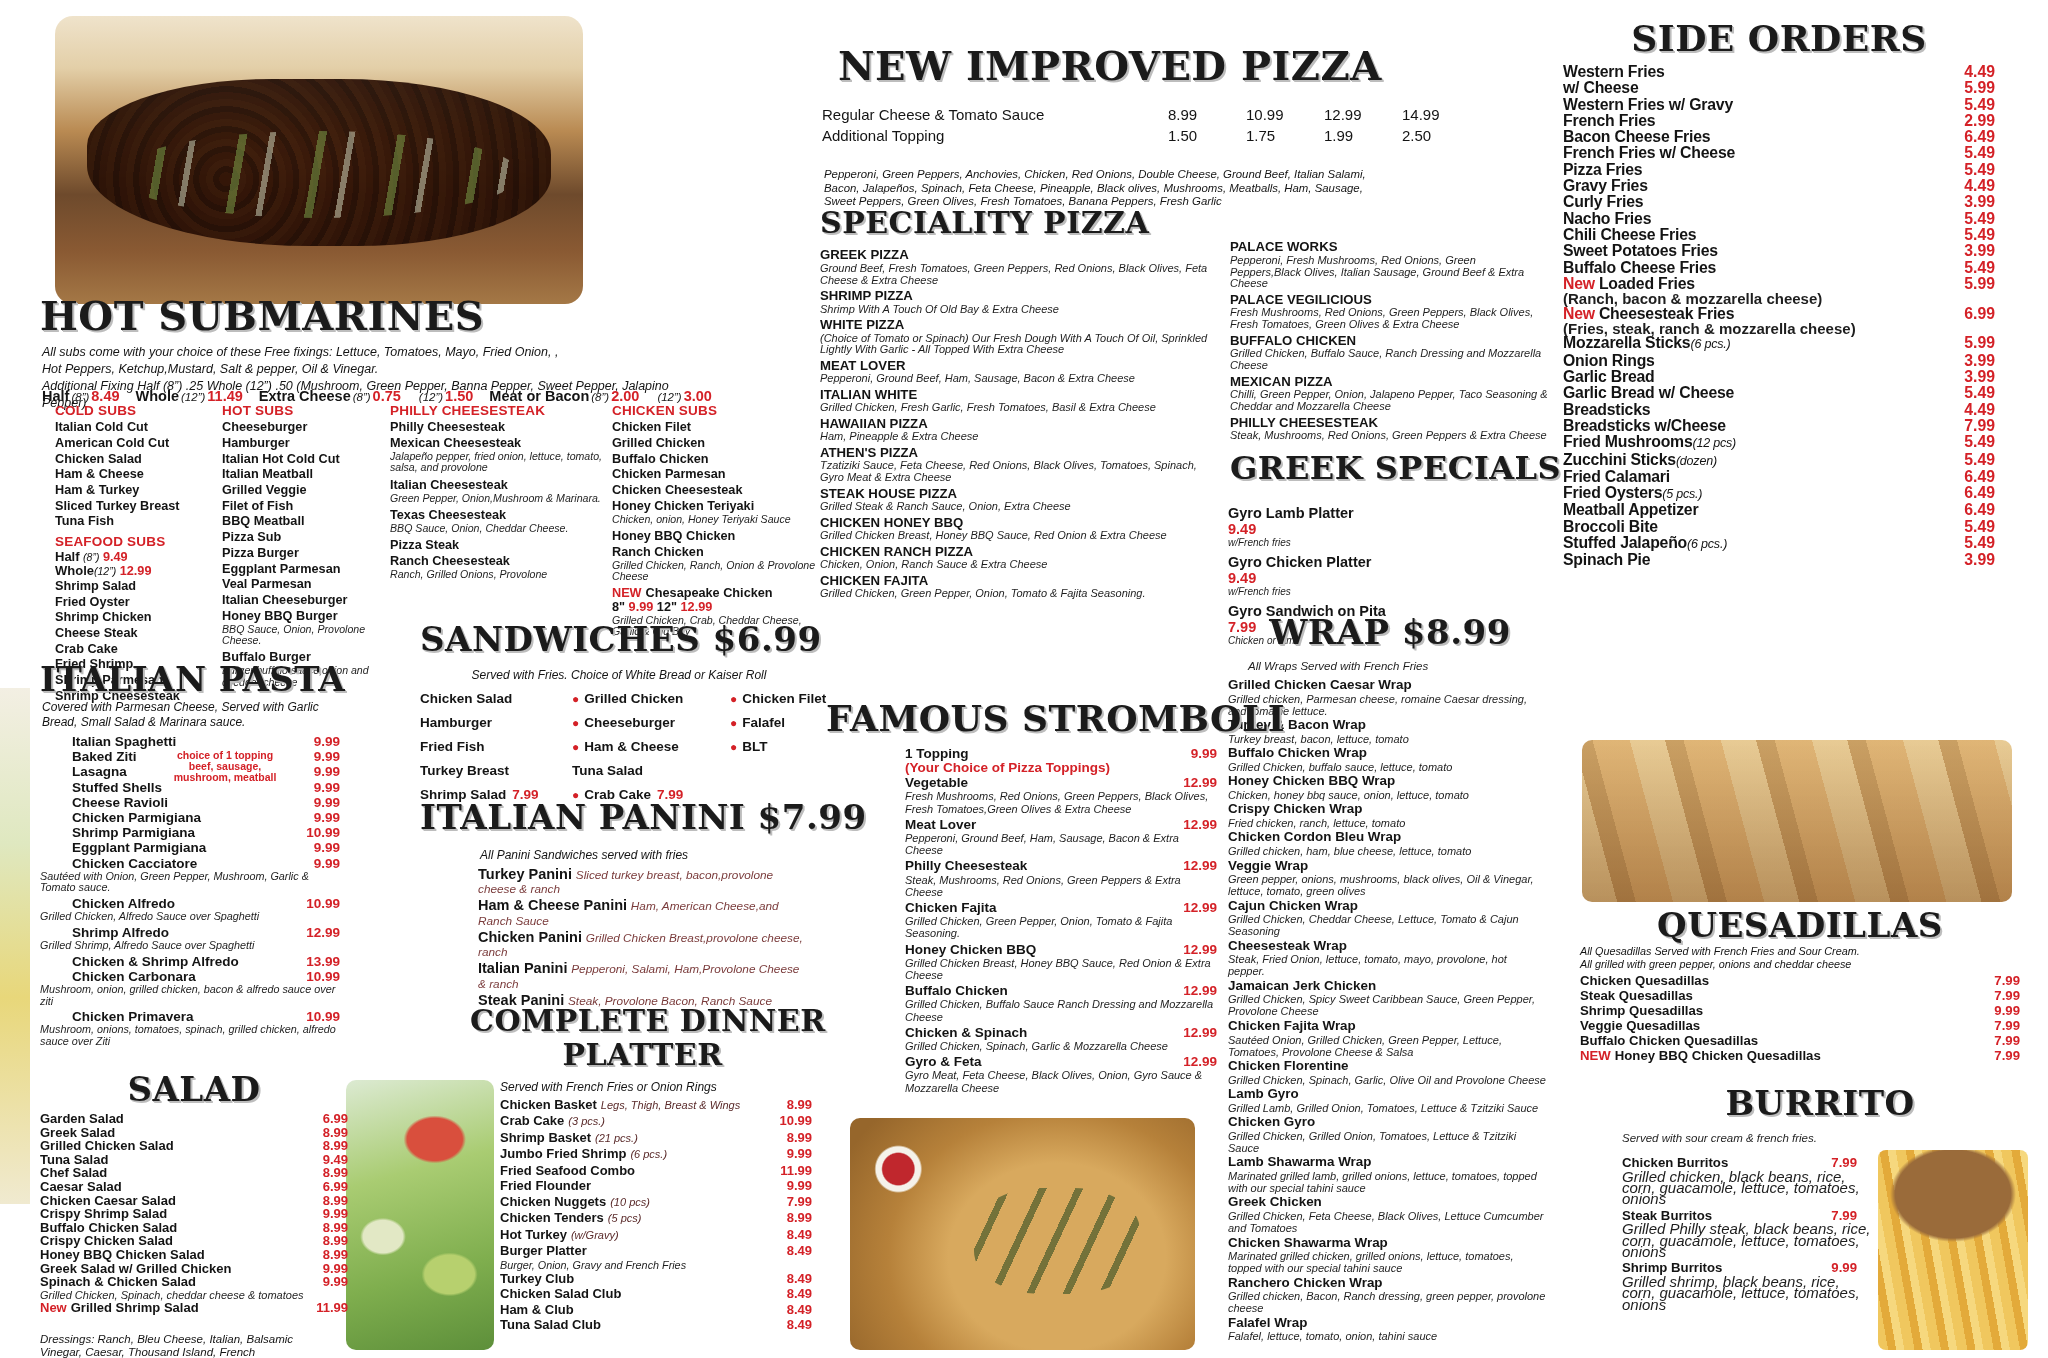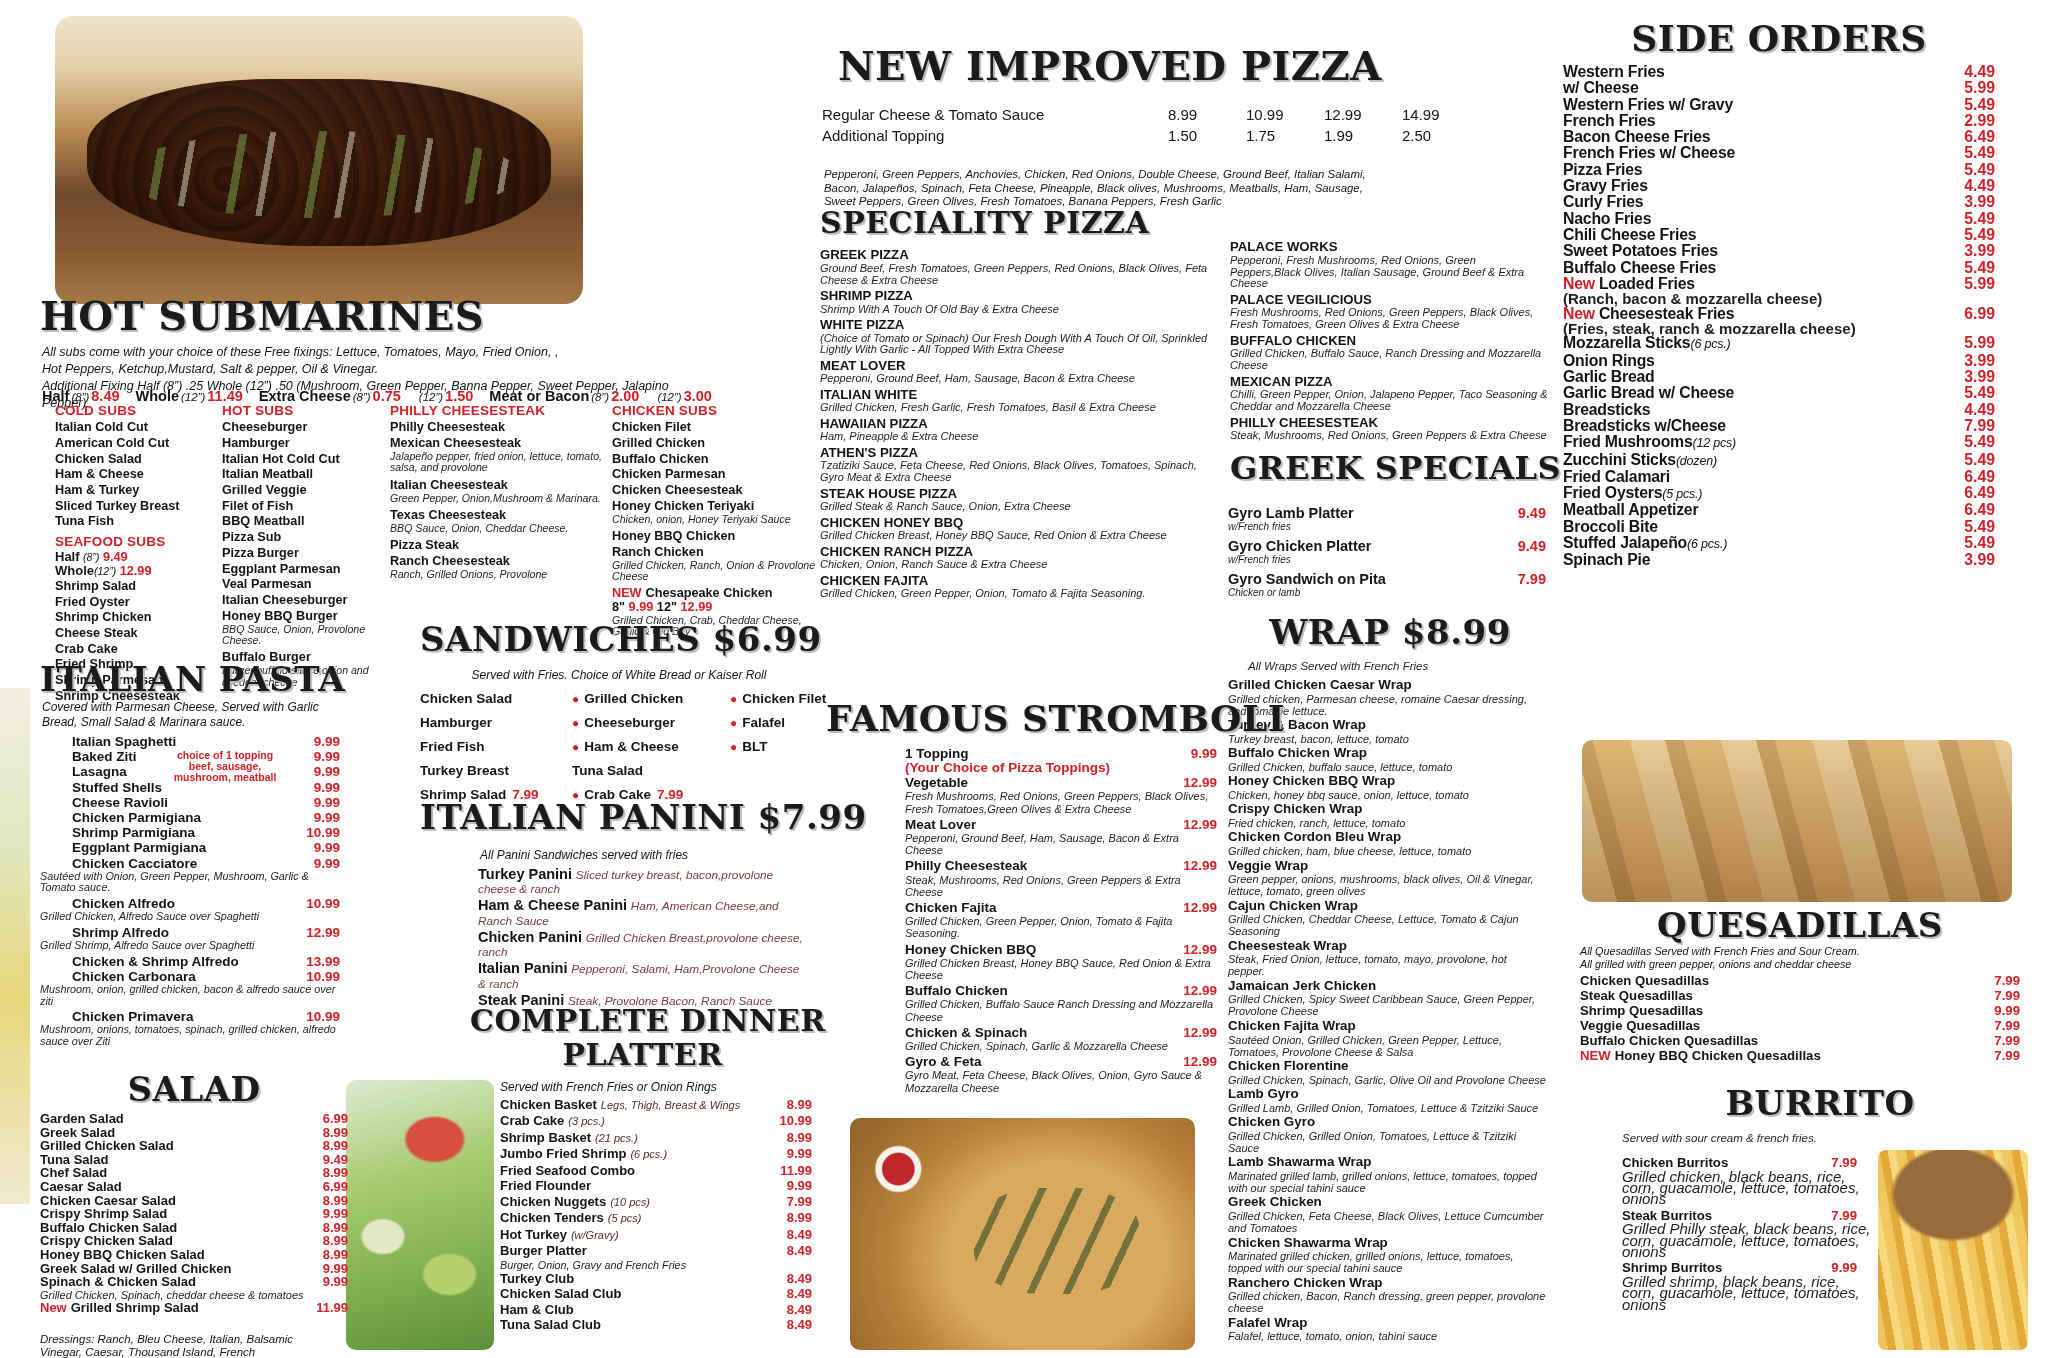--- a/index.html
+++ b/index.html
@@ -93,21 +93,21 @@
   .ph{width:78px;font-style:italic;font-size:11px;}
   .prow{display:flex;align-items:baseline;line-height:21px;}
   .plabel{width:346px;font-size:15px;}
   .pv{width:78px;font-size:15px;}
   #pizza-tops{font-style:italic;font-size:11.4px;line-height:13.6px;}
   #spec-prices{display:flex;left:1168px;top:214px;}
   #spec-prices span{width:78px;font-size:13.5px;font-weight:bold;color:var(--red);}
   .speclist .snm2{font-weight:bold;font-size:13.2px;line-height:14.6px;}
   .speclist .desc{font-size:11px;line-height:11.9px;margin-bottom:2.5px;}
   
-  #greek-list .row{font-size:14.5px;line-height:16px;}
+  #greek-list .row{font-size:14.5px;line-height:16px;flex-direction:column;}
   #greek-list .nm{font-weight:bold;}
   #greek-list .sub{font-style:italic;font-size:10px;line-height:11px;margin-bottom:6px;}
   
   #wrap-list .nm{font-weight:bold;font-size:13.4px;line-height:14.6px;white-space:nowrap;}
   #wrap-list .desc{font-size:11px;line-height:12px;margin-bottom:1.5px;}
   
   #strom-list .row{font-size:13.5px;line-height:15.2px;}
   #strom-list .nm{font-weight:bold;}
   #strom-list .reddesc{color:var(--red);font-weight:bold;font-size:13.5px;line-height:14px;}
   #strom-list .desc{font-size:11px;line-height:12.2px;margin-bottom:2px;}

